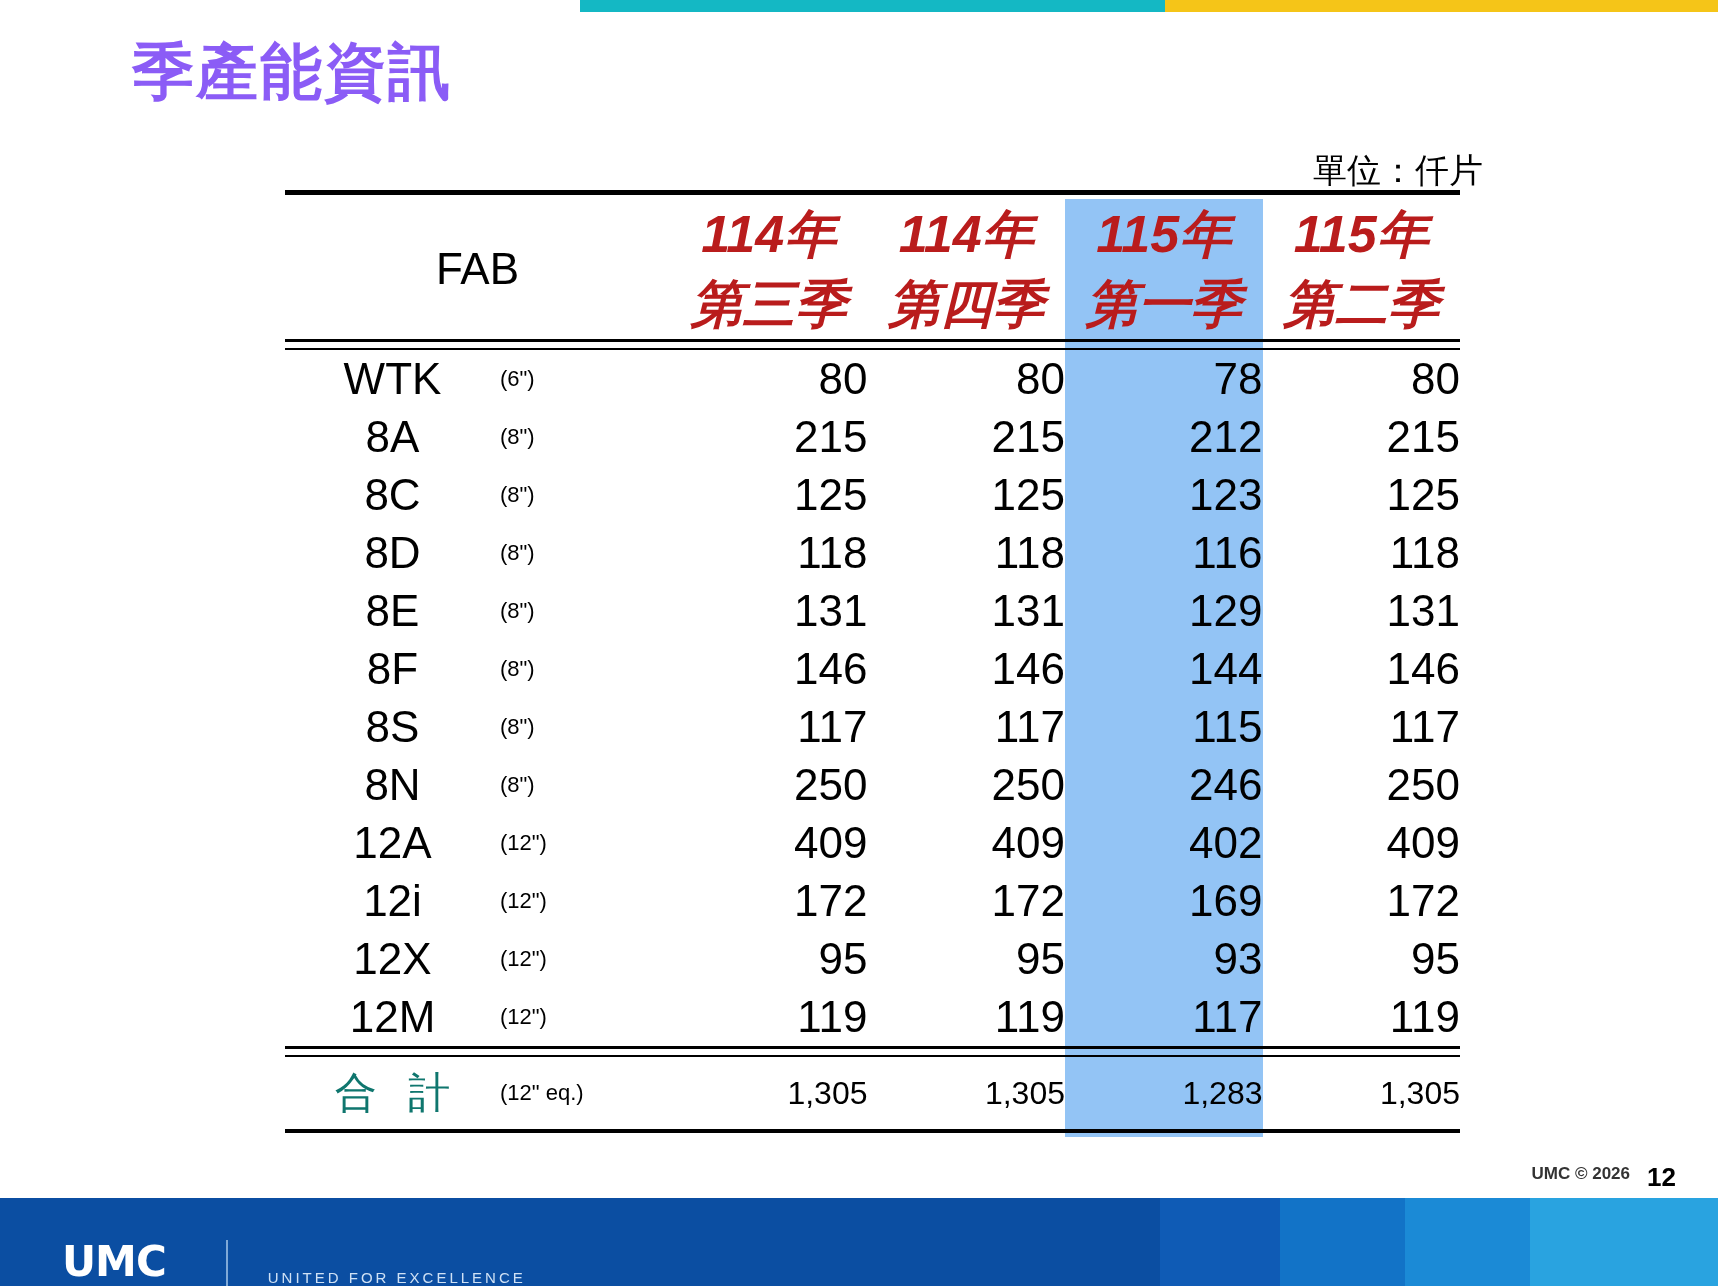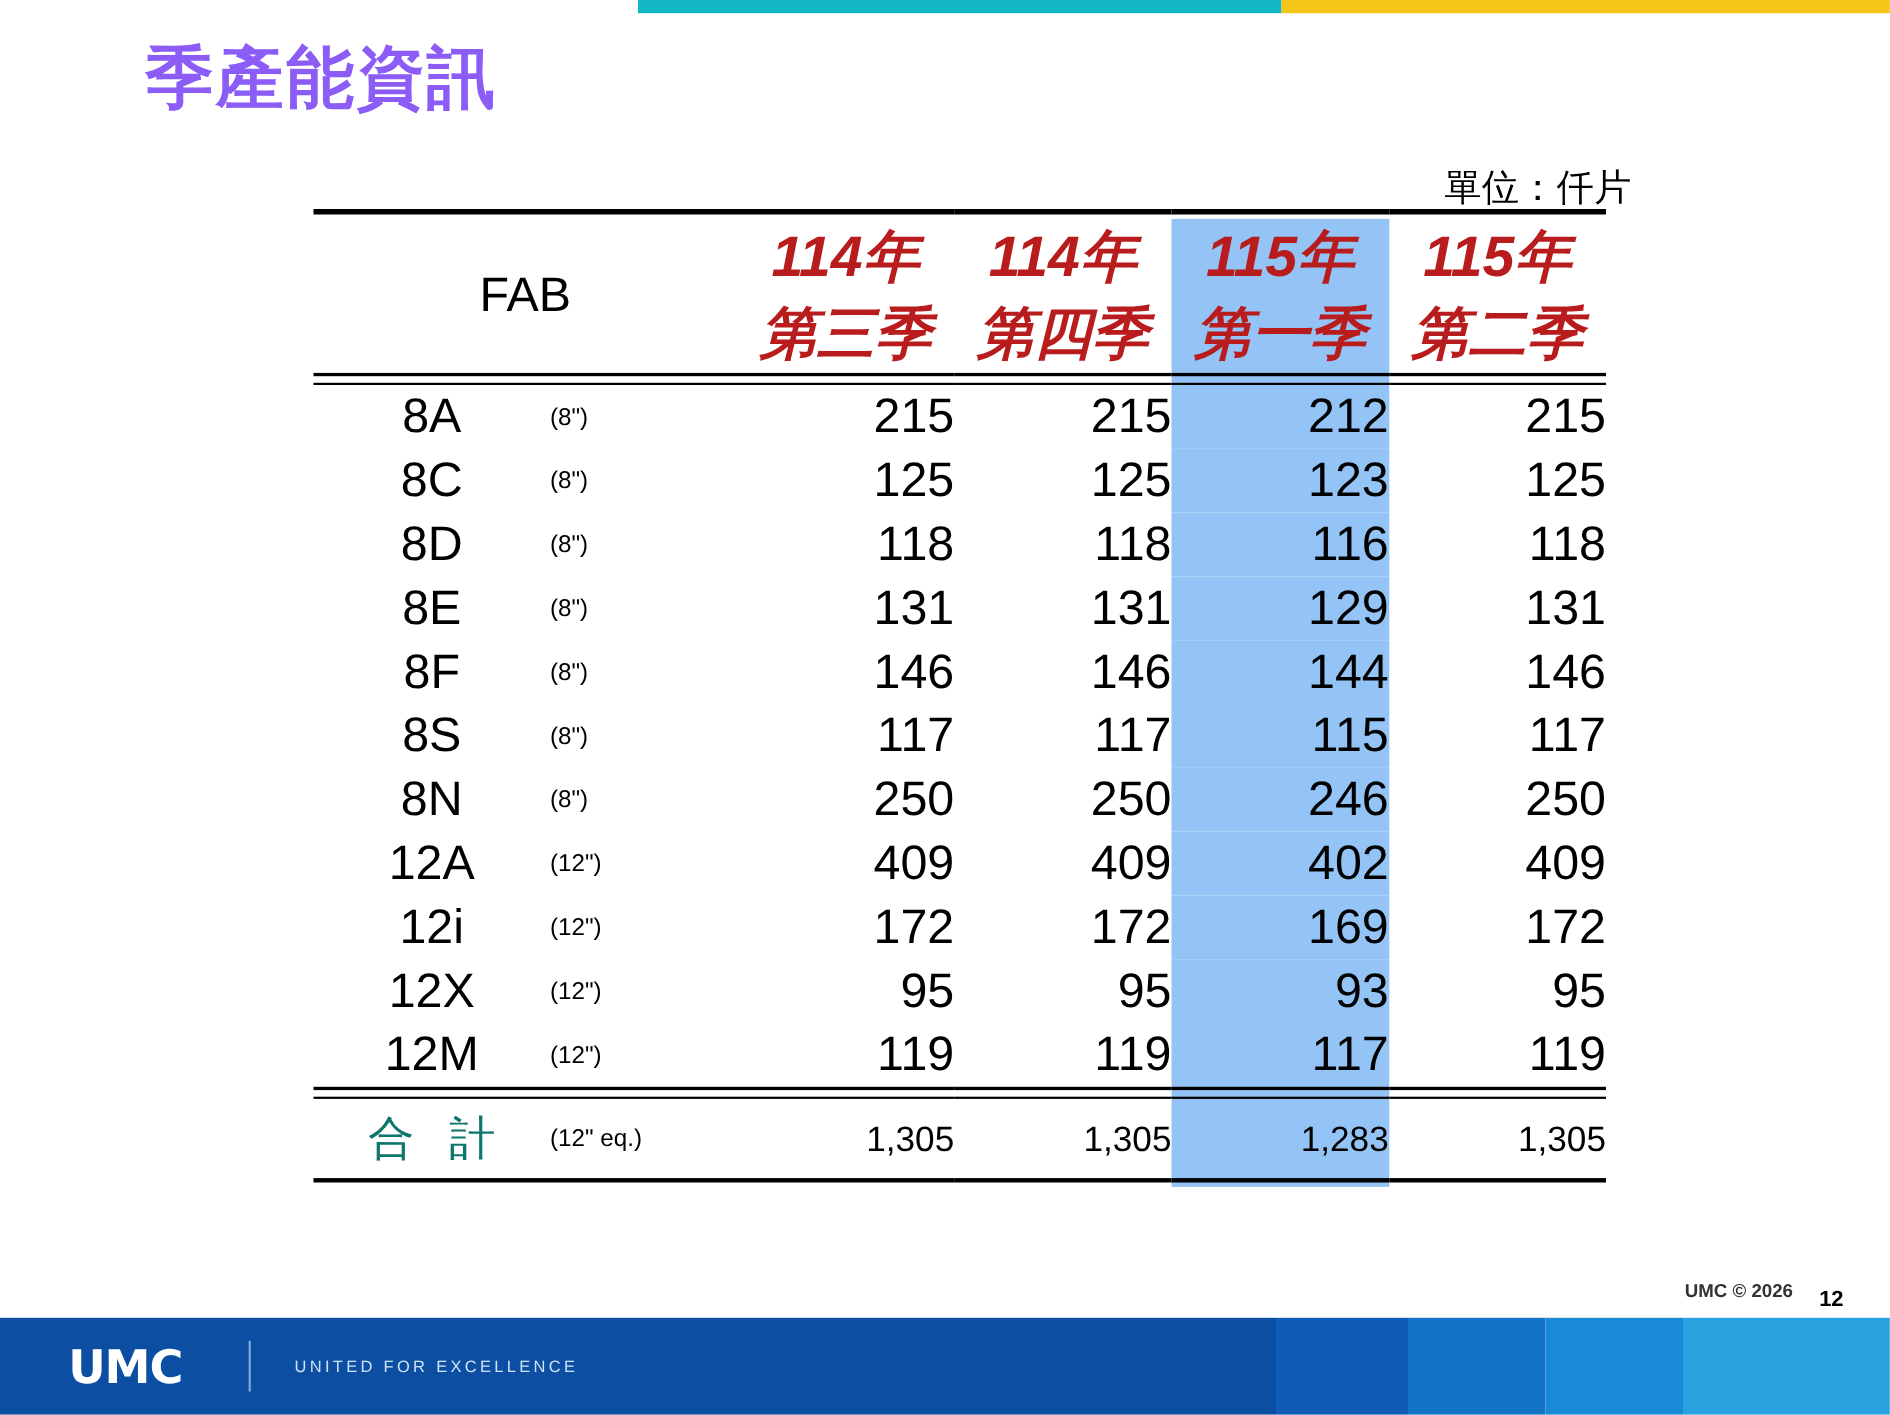--- a/index.html
+++ b/index.html
@@ -143,21 +143,21 @@
     bottom: 102px;
     font-size: 17px;
     font-weight: bold;
     color: #333;
     white-space: nowrap;
   }
   .page-num {
     position: absolute;
     right: 42px;
     bottom: 93px;
-    font-size: 20px;
+    font-size: 26px;
     font-weight: bold;
     color: #000;
   }
 
   .footer {
     position: absolute;
     left: 0;
     bottom: 0;
     width: 1718px;
     height: 88px;
@@ -169,21 +169,21 @@
   .footer .f4 { flex: 0 0 125px;  background: #1b8ad6; }
   .footer .f5 { flex: 1 1 auto;   background: #29a3e0; }
 
   .footer-content {
     position: absolute;
     left: 0;
     bottom: 0;
     width: 1718px;
     height: 88px;
     display: flex;
-    align-items: center;
+    align-items: flex-end;
     gap: 20px;
   }
   .umc-logo {
     margin-left: 62px;
     font-size: 42px;
     font-weight: bold;
     color: #ffffff;
     letter-spacing: -1px;
     font-family: "DejaVu Sans", sans-serif;
   }
@@ -247,20 +247,28 @@
         </td>
       </tr>
       <tr class="rule-mid">
         <td colspan="3"></td>
         <td></td>
         <td class="highlight"></td>
         <td></td>
       </tr>
 
       <tr>
+        <td class="fab-name">WTK</td>
+        <td class="fab-size">(6")</td>
+        <td class="num">80</td>
+        <td class="num">80</td>
+        <td class="num highlight">78</td>
+        <td class="num">80</td>
+      </tr>
+      <tr>
         <td class="fab-name">8A</td>
         <td class="fab-size">(8")</td>
         <td class="num">215</td>
         <td class="num">215</td>
         <td class="num highlight">212</td>
         <td class="num">215</td>
       </tr>
       <tr>
         <td class="fab-name">8C</td>
         <td class="fab-size">(8")</td>

